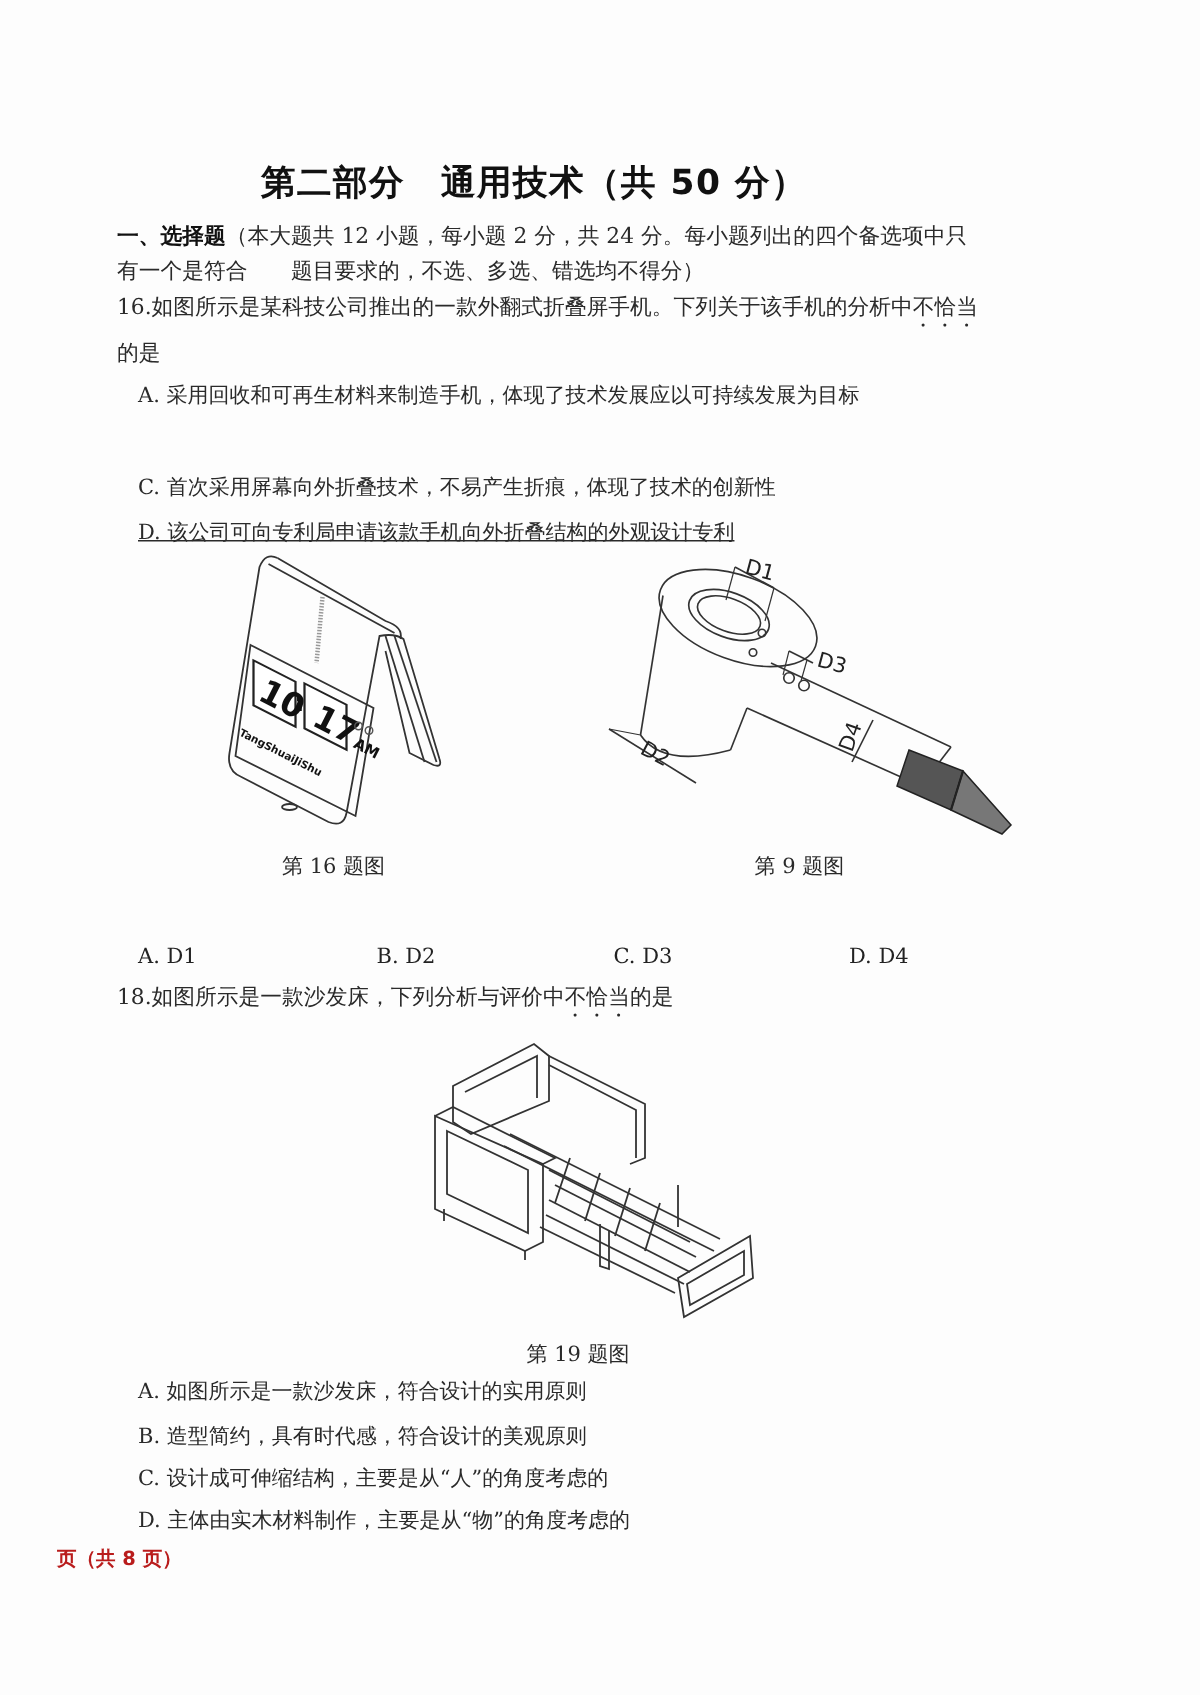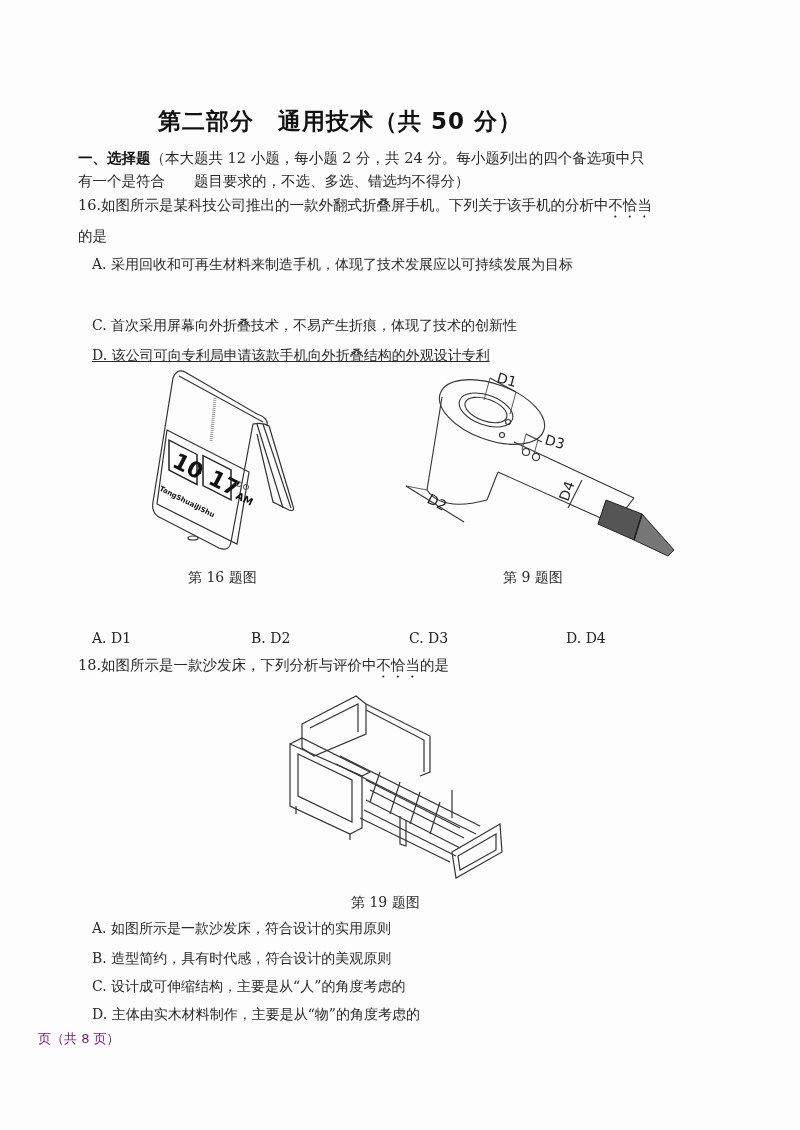--- a/index.html
+++ b/index.html
@@ -25,20 +25,21 @@
       position: absolute;
       top: 106px;
       left: 0;
       width: 680px;
       text-align: center;
       font-family: "DejaVu Sans", "Liberation Sans", sans-serif;
       font-weight: bold;
       font-size: 23px;
       letter-spacing: 1px;
       color: #111;
+      padding-left: 16px;
     }
     .line {
       position: absolute;
       left: 78px;
       font-size: 14.5px;
       line-height: 20px;
       white-space: nowrap;
       color: #2a2a2a;
     }
     .section-head {
@@ -67,22 +68,23 @@
       color: #2a2a2a;
     }
     .figure {
       position: absolute;
     }
     .footer {
       position: absolute;
       left: 38px;
       top: 1030px;
       font-size: 13px;
-      color: #701a75;
+      color: #b91c1c;
       font-family: "DejaVu Sans", "Liberation Sans", sans-serif;
+      font-weight: bold;
     }
     .row-opts span {
       position: absolute;
       font-size: 14px;
       white-space: nowrap;
     }
   </style>
 </head>
 <body>
 

